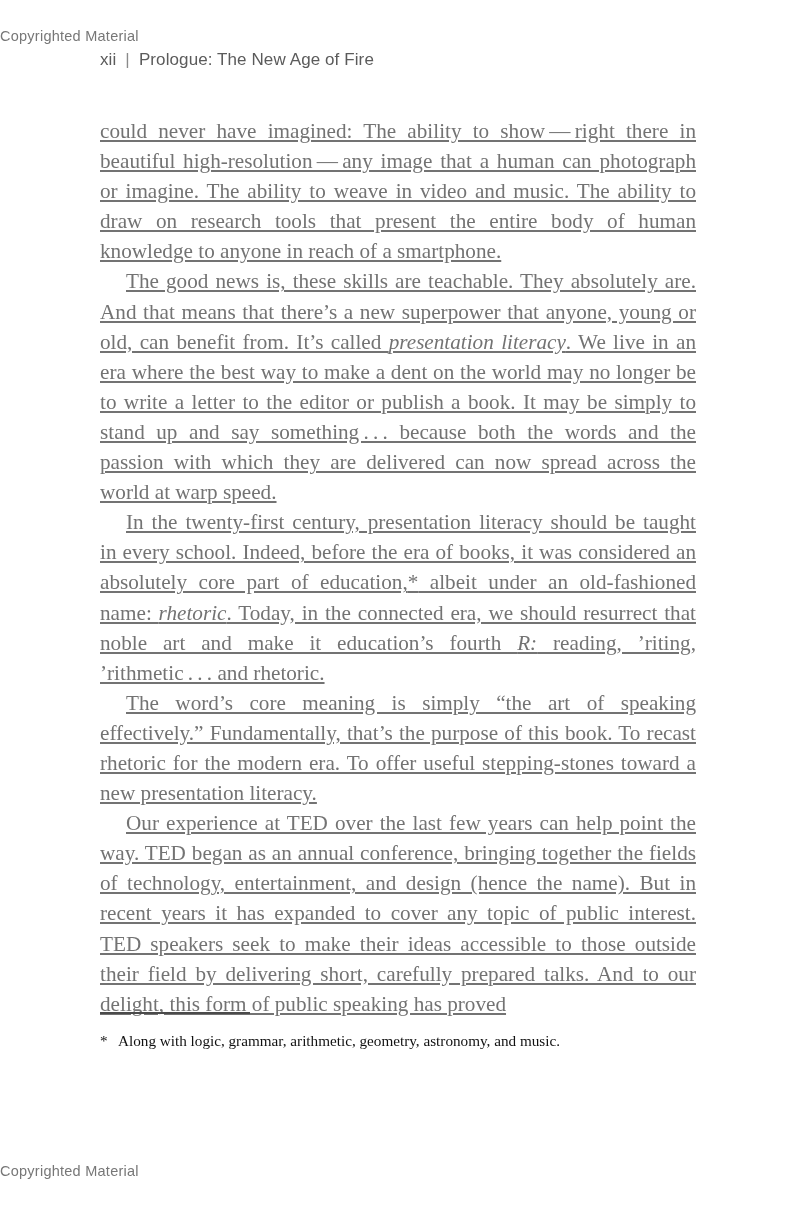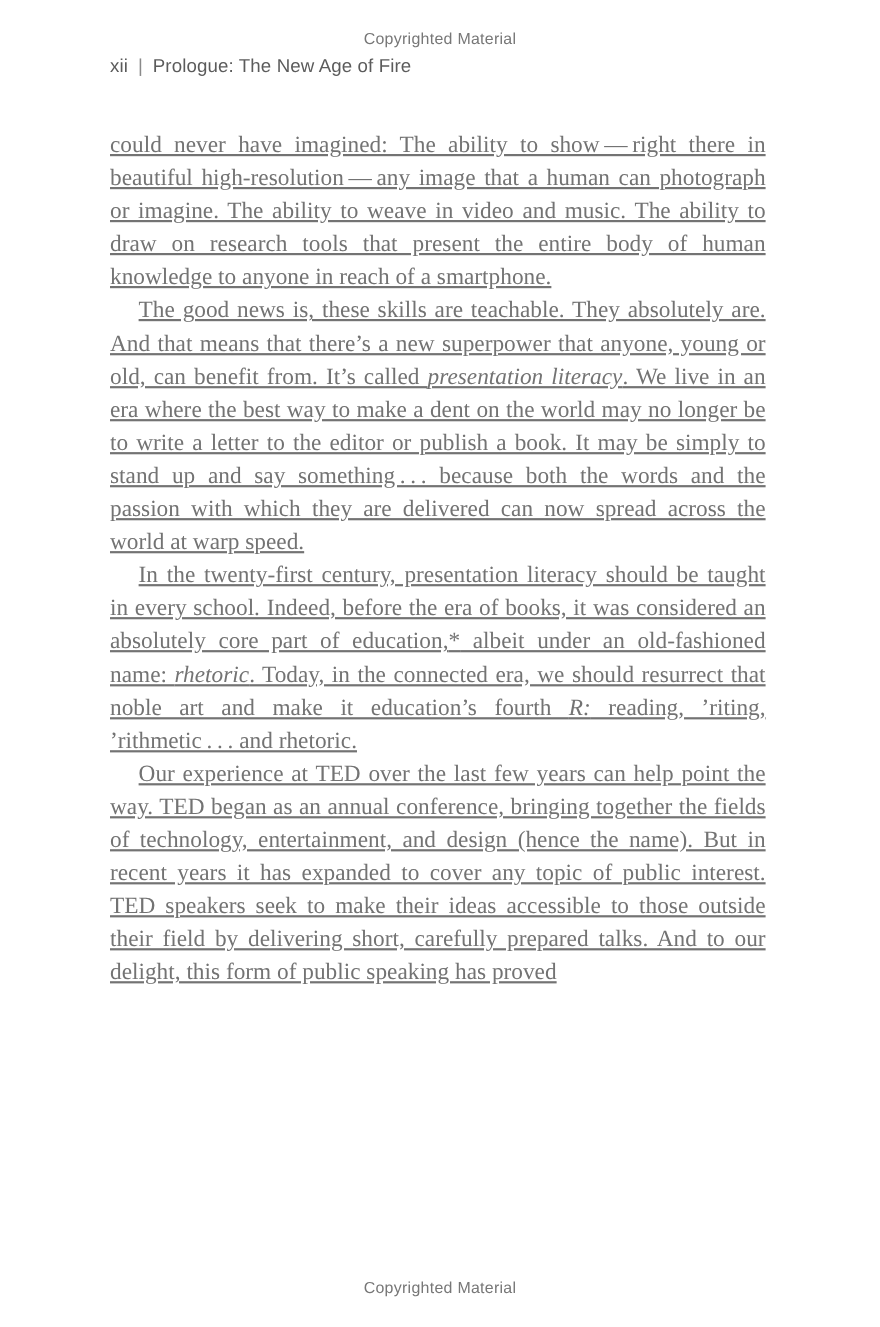--- a/index.html
+++ b/index.html
@@ -20,21 +20,21 @@
   .page {
     position: absolute;
     inset: 0;
   }
 
   
   .watermark {
     position: absolute;
     left: 0;
     width: 800px;
-    text-align: center;
+    text-align: left;
     font-family: "Liberation Sans", "DejaVu Sans", sans-serif;
     font-size: 14.5px;
     letter-spacing: 0.25px;
     color: #777777;
     user-select: none;
   }
   .watermark-top { top: 28px; }
   .watermark-bottom { top: 1163px; }
 
   
@@ -119,19 +119,26 @@
   <div class="watermark watermark-top">Copyrighted Material</div>
 
   <div class="running-head">
     <span class="folio">xii</span><span class="rule-sep">|</span><span class="chapter">Prologue: The New Age of Fire</span>
   </div>
 
   <div class="text-column">
       <p class="body-par"><span>could never have imagined: The ability to show — right there in beautiful high-resolution — any image that a human can photograph or imagine. The ability to weave in video and music. The ability to draw on research tools that present the entire body of human knowledge to anyone in reach of a smartphone.</span></p>
       <p class="body-par"><span>The good news is, these skills are teachable. They absolutely are. And that means that there’s a new superpower that anyone, young or old, can benefit from. It’s called </span><i>presentation literacy</i><span>. We live in an era where the best way to make a dent on the world may no longer be to write a letter to the editor or publish a book. It may be simply to stand up and say something . . . because both the words and the passion with which they are delivered can now spread across the world at warp speed.</span></p>
       <p class="body-par"><span>In the twenty-first century, presentation literacy should be taught in every school. Indeed, before the era of books, it was considered an absolutely core part of education,</span><span class="fn-marker">*</span><span> albeit under an old-fashioned name: </span><i>rhetoric</i><span>. Today, in the connected era, we should resurrect that noble art and make it education’s fourth </span><i>R:</i><span> reading, ’riting, ’rithmetic . . . and rhetoric.</span></p>
+      <p class="body-par"><span>The word’s core meaning is simply “the art of speaking effectively.” Fundamentally, that’s the purpose of this book. To recast rhetoric for the modern era. To offer useful stepping-stones toward a new presentation literacy.</span></p>
       <p class="body-par"><span>Our experience at TED over the last few years can help point the way. TED began as an annual conference, bringing together the fields of technology, entertainment, and design (hence the name). But in recent years it has expanded to cover any topic of public interest. TED speakers seek to make their ideas accessible to those outside their field by delivering short, carefully prepared talks. And to our delight, this form of public speaking has proved</span></p>
     </div>
 
+  <div class="footnote-area">
+    <div class="footnote-rule"></div>
+    <p class="footnote-text">
+      <span class="fn-star">*</span><span>Along with logic, grammar, arithmetic, geometry, astronomy, and music.</span>
+    </p>
+  </div>
 
   <div class="watermark watermark-bottom">Copyrighted Material</div>
 
 </div>
 
 </body></html>

